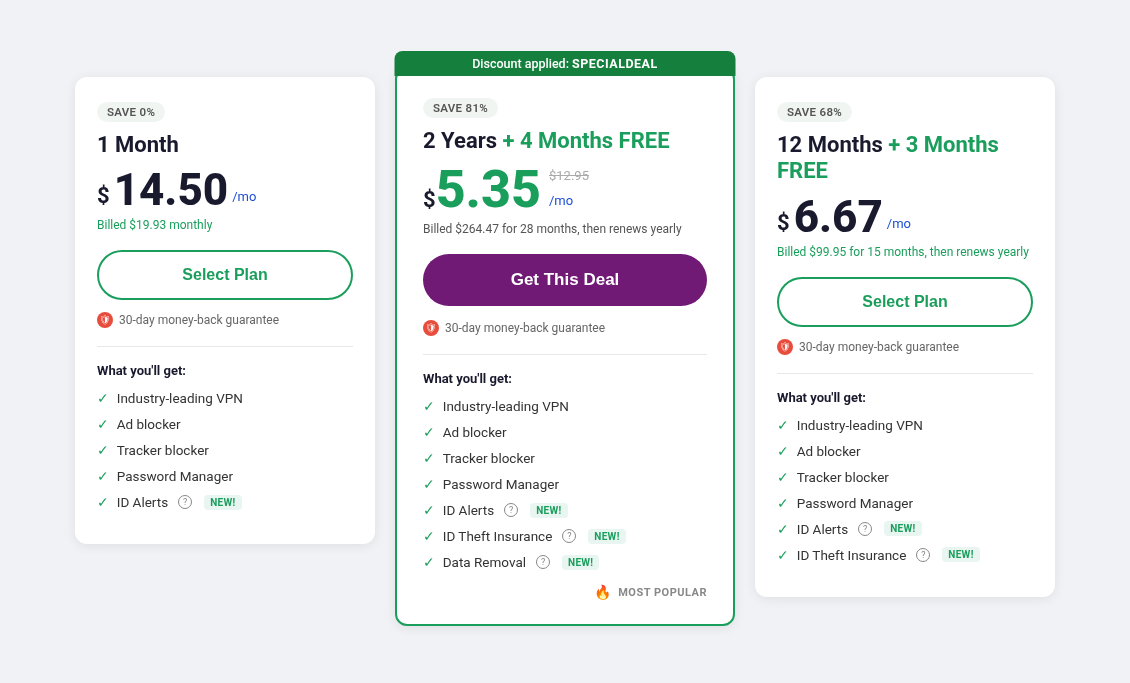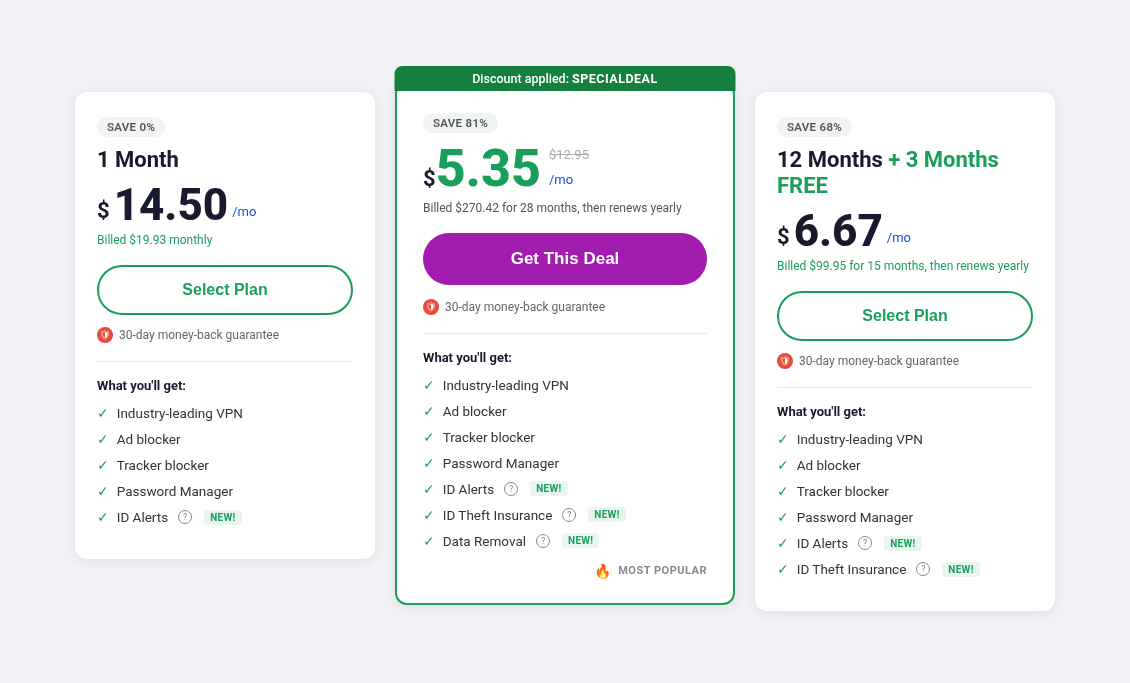--- a/index.html
+++ b/index.html
@@ -124,21 +124,21 @@
       margin-bottom: 12px;
     }
     .get-deal-btn {
       width: 100%;
       padding: 16px;
       border-radius: 50px;
       font-size: 17px;
       font-weight: 700;
       cursor: pointer;
       border: none;
-      background: #a21caf;
+      background: #701a75;
       color: #fff;
       margin-bottom: 14px;
     }
     .money-back {
       display: flex;
       align-items: center;
       gap: 6px;
       font-size: 12px;
       color: #666;
       margin-bottom: 18px;
@@ -277,31 +277,35 @@
       <span class="new-badge">NEW!</span>
     </div>
   </div>
 
   <div class="plan-card featured">
     <div class="discount-banner">
       <span>Discount applied:</span>
       <span class="code">SPECIALDEAL</span>
     </div>
     <div class="save-badge">SAVE 81%</div>
+    <div class="plan-title">
+      <span>2 Years</span>
+      <span class="free-months">+ 4 Months FREE</span>
+    </div>
     <div class="price-row-with-original">
       <div class="price-main">
         <span class="currency">$</span>
         <span class="price-amount featured-price">5.35</span>
       </div>
       <div style="display:flex;flex-direction:column;margin-bottom:0;">
         <span class="original-price-inline">$12.95</span>
         <span class="price-period">/mo</span>
       </div>
     </div>
-    <div class="billed-info featured-billed">Billed $270.42 for 28 months, then renews yearly</div>
+    <div class="billed-info featured-billed">Billed $264.47 for 28 months, then renews yearly</div>
     <button class="get-deal-btn">Get This Deal</button>
     <div class="money-back">
       <span class="shield-icon">🛡</span>
       <span>30-day money-back guarantee</span>
     </div>
     <hr class="divider">
     <div class="features-title">What you'll get:</div>
     <div class="feature-item">
       <span class="check-icon">✓</span>
       <span>Industry-leading VPN</span>

